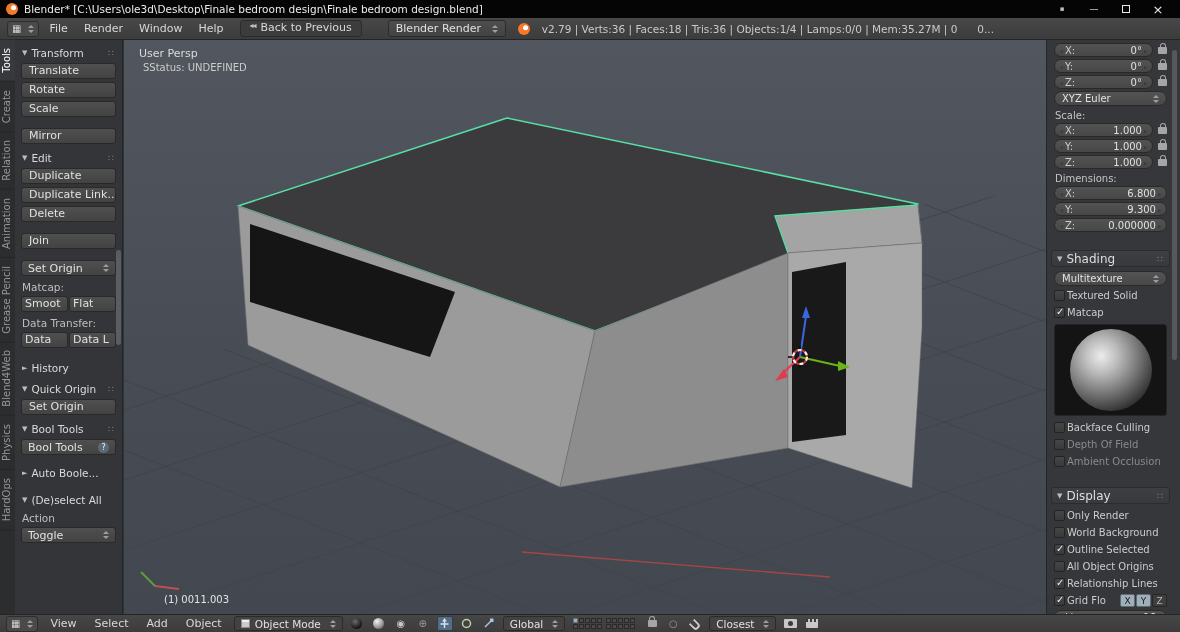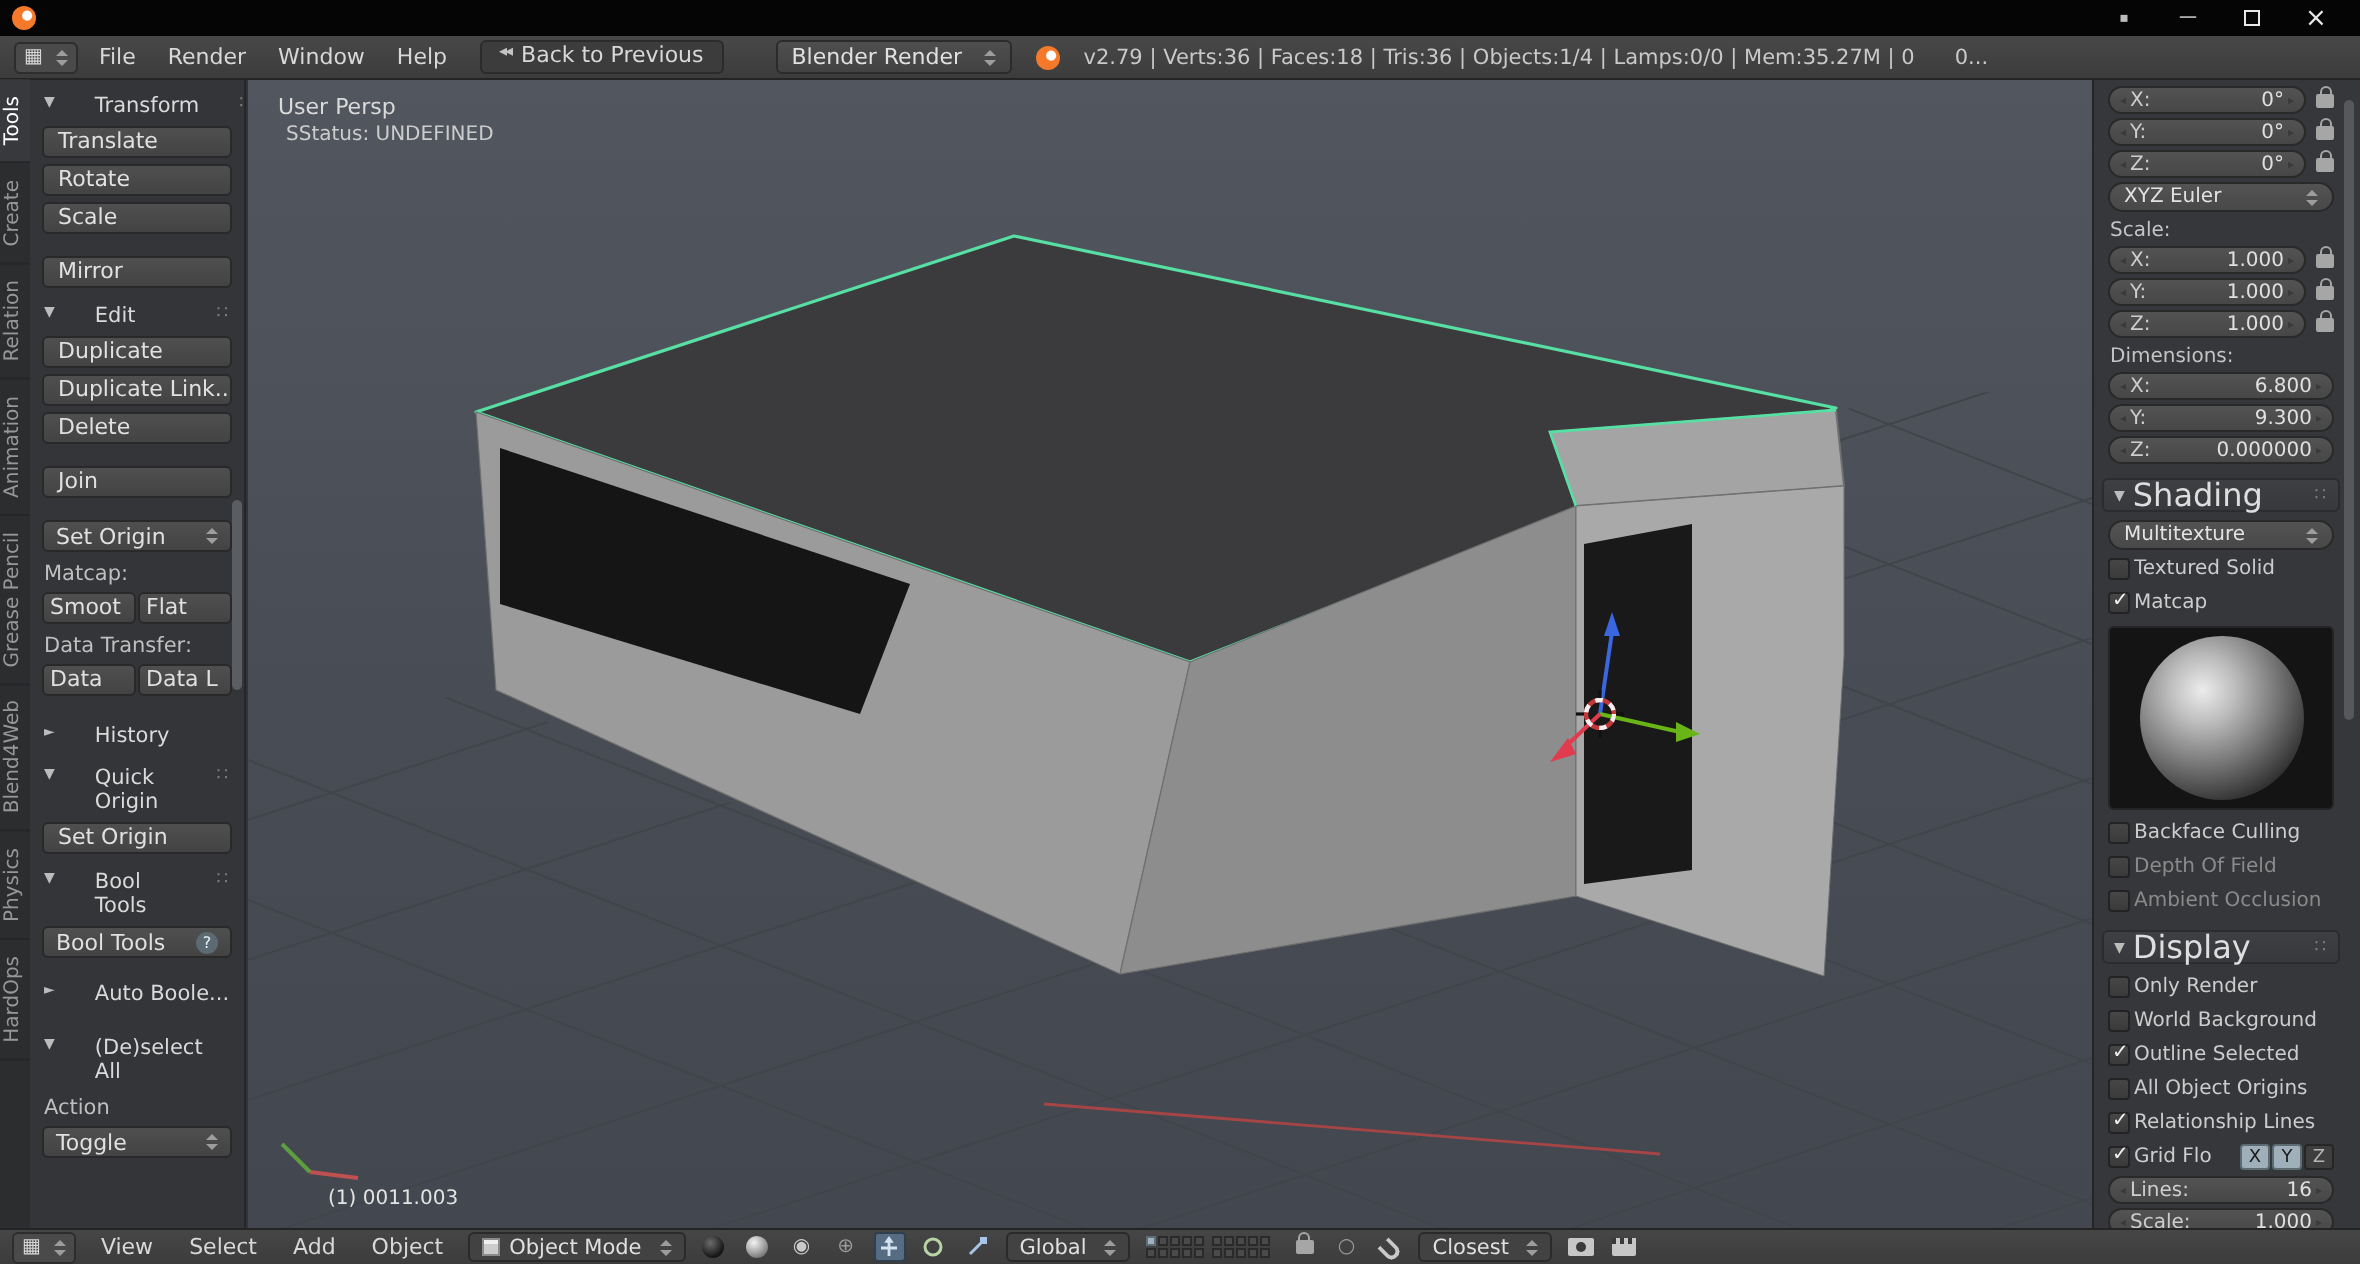--- a/index.html
+++ b/index.html
@@ -37,21 +37,21 @@
 
 .workspace{position:absolute;left:0;top:40px;width:100%;height:574px;background:#313336}
 
 
 .tabstrip{position:absolute;left:0;top:0;width:15px;height:100%;background:#2b2d2f;display:flex;flex-direction:column;align-items:stretch}
 .vtab{writing-mode:vertical-rl;transform:rotate(180deg);font-size:10px;color:#979797;padding:8px 1px;text-align:center;cursor:pointer;border-top:1px solid #242628}
 .vtab.active{color:#ffffff;background:#37393c}
 
 
 .toolshelf{position:absolute;left:15px;top:0;width:108px;height:100%;background:#333538;border-right:1px solid #232527;padding:2px 6px 4px 6px;display:flex;flex-direction:column;gap:3px;overflow:hidden}
-.thead{display:flex;align-items:flex-start;gap:20px;color:#dadada;font-size:10.5px;padding:3px 1px 1px;margin-top:2px}
+.thead{display:flex;align-items:center;gap:4px;color:#dadada;font-size:10.5px;padding:3px 1px 1px;margin-top:2px}
 .thead::before{content:"▼";font-size:7px;color:#bcbcbc}
 .thead.closed::before{content:"►"}
 .dots{margin-left:auto;color:#7e7e7e;font-size:9px}
 .dots::after{content:"∷";letter-spacing:1px}
 .tbtn{background:linear-gradient(#4f4f4f,#434343);border:1px solid #292929;border-radius:3px;height:16px;line-height:14px;padding:0 7px;color:#e0e0e0;cursor:pointer;white-space:nowrap;overflow:hidden;flex:0 0 auto}
 .tdrop{display:flex;align-items:center;background:linear-gradient(#4f4f4f,#434343);border:1px solid #292929;border-radius:3px;height:16px;padding:0 6px;color:#e0e0e0;cursor:pointer;white-space:nowrap}
 .tlabel{color:#bfbfbf;padding:2px 1px 0;font-size:10.5px}
 .trow{display:flex;gap:1px}
 .trow .tbtn{flex:1;padding:0 3px;text-align:left}
 .gapt{margin-top:8px}
@@ -72,21 +72,21 @@
 .prow{display:flex;align-items:center;gap:3px;flex:0 0 auto}
 .nfield{flex:1;display:flex;align-items:center;background:linear-gradient(#535353,#474747);border:1px solid #292929;border-radius:8px;height:14px;padding:0 5px;color:#e0e0e0;font-size:10px;min-width:0}
 .nfield::before{content:"◂";font-size:6px;color:#3a3a3a;margin-right:2px}
 .nfield::after{content:"▸";font-size:6px;color:#3a3a3a;margin-left:2px}
 .nlabel{color:#cdcdcd}
 .nval{margin-left:auto}
 .lockicon{width:9px;height:7px;background:#a6a6a6;border-radius:1px;position:relative;flex:0 0 auto;margin-left:2px}
 .lockicon::before{content:"";position:absolute;top:-4px;left:1.5px;width:4px;height:4px;border:1.5px solid #a6a6a6;border-bottom:none;border-radius:3px 3px 0 0}
 .pdrop{display:flex;align-items:center;background:linear-gradient(#535353,#484848);border:1px solid #292929;border-radius:8px;height:15px;padding:0 7px;color:#e2e2e2;font-size:10px;cursor:pointer;flex:0 0 auto}
 .plabel{color:#c4c4c4;font-size:10px;padding:2px 1px 0;flex:0 0 auto}
-.phead{display:flex;align-items:center;gap:4px;color:#dedede;font-size:16px;background:linear-gradient(#3d3f42,#37393c);border:1px solid #2a2c2e;border-radius:3px;height:17px;margin:5px -3px 2px -3px;padding:0 5px;flex:0 0 auto}
+.phead{display:flex;align-items:center;gap:4px;color:#dedede;font-size:12px;background:linear-gradient(#3d3f42,#37393c);border:1px solid #2a2c2e;border-radius:3px;height:17px;margin:16px -3px 2px -3px;padding:0 5px;flex:0 0 auto}
 .phead::before{content:"▼";font-size:7px;color:#bcbcbc}
 .crow{display:flex;align-items:center;gap:2px;height:15px;flex:0 0 auto}
 .cb{width:11px;height:11px;background:linear-gradient(#464646,#3a3a3a);border:1px solid #232323;border-radius:2px;position:relative;flex:0 0 auto;cursor:pointer}
 .cb.on::after{content:"✓";position:absolute;left:1px;top:-2px;color:#f0f0f0;font-size:10px}
 .clabel{color:#cccccc;font-size:10px;white-space:nowrap;overflow:hidden}
 .clabel.dim{color:#8a8a8a}
 .matcap{width:100%;height:92px;background:#141414;border:1px solid #242424;border-radius:3px;display:flex;align-items:center;justify-content:center;margin:2px 0;flex:0 0 auto}
 .msphere{width:82px;height:82px;border-radius:50%;background:radial-gradient(circle at 38% 33%,#ececec,#bdbdbd 22%,#7c7c7c 48%,#2e2e2e 78%,#0a0a0a 96%)}
 .axgroup{display:flex;gap:1px;margin-left:auto}
 .axbtn{width:15px;height:13px;background:#3e3e3e;border:1px solid #262626;color:#b5b5b5;font-size:9px;display:flex;align-items:center;justify-content:center;border-radius:2px;cursor:pointer}
@@ -111,20 +111,21 @@
 .filmicon{width:12px;height:9px;background:#c7c7c7;border-radius:1px;position:relative}
 .filmicon::before{content:"";position:absolute;left:0;top:0;right:0;height:3px;background:repeating-linear-gradient(90deg,#3a3a3a 0 2px,#c7c7c7 2px 4px)}
 </style>
 </head>
 <body>
 
 <div id="app">
 
   <div class="titlebar">
     <span class="blogo"></span>
+    <span class="ttext">Blender* [C:\Users\ole3d\Desktop\Finale bedroom design\Finale bedroom design.blend]</span>
     <div class="wctrls">
       <span class="wbtn wbtn-tray"></span>
       <span class="wbtn wbtn-min"></span>
       <span class="wbtn">
           <i class="maxbox"></i>
         </span>
       <span class="wbtn wbtn-close"></span>
     </div>
   </div>
 

